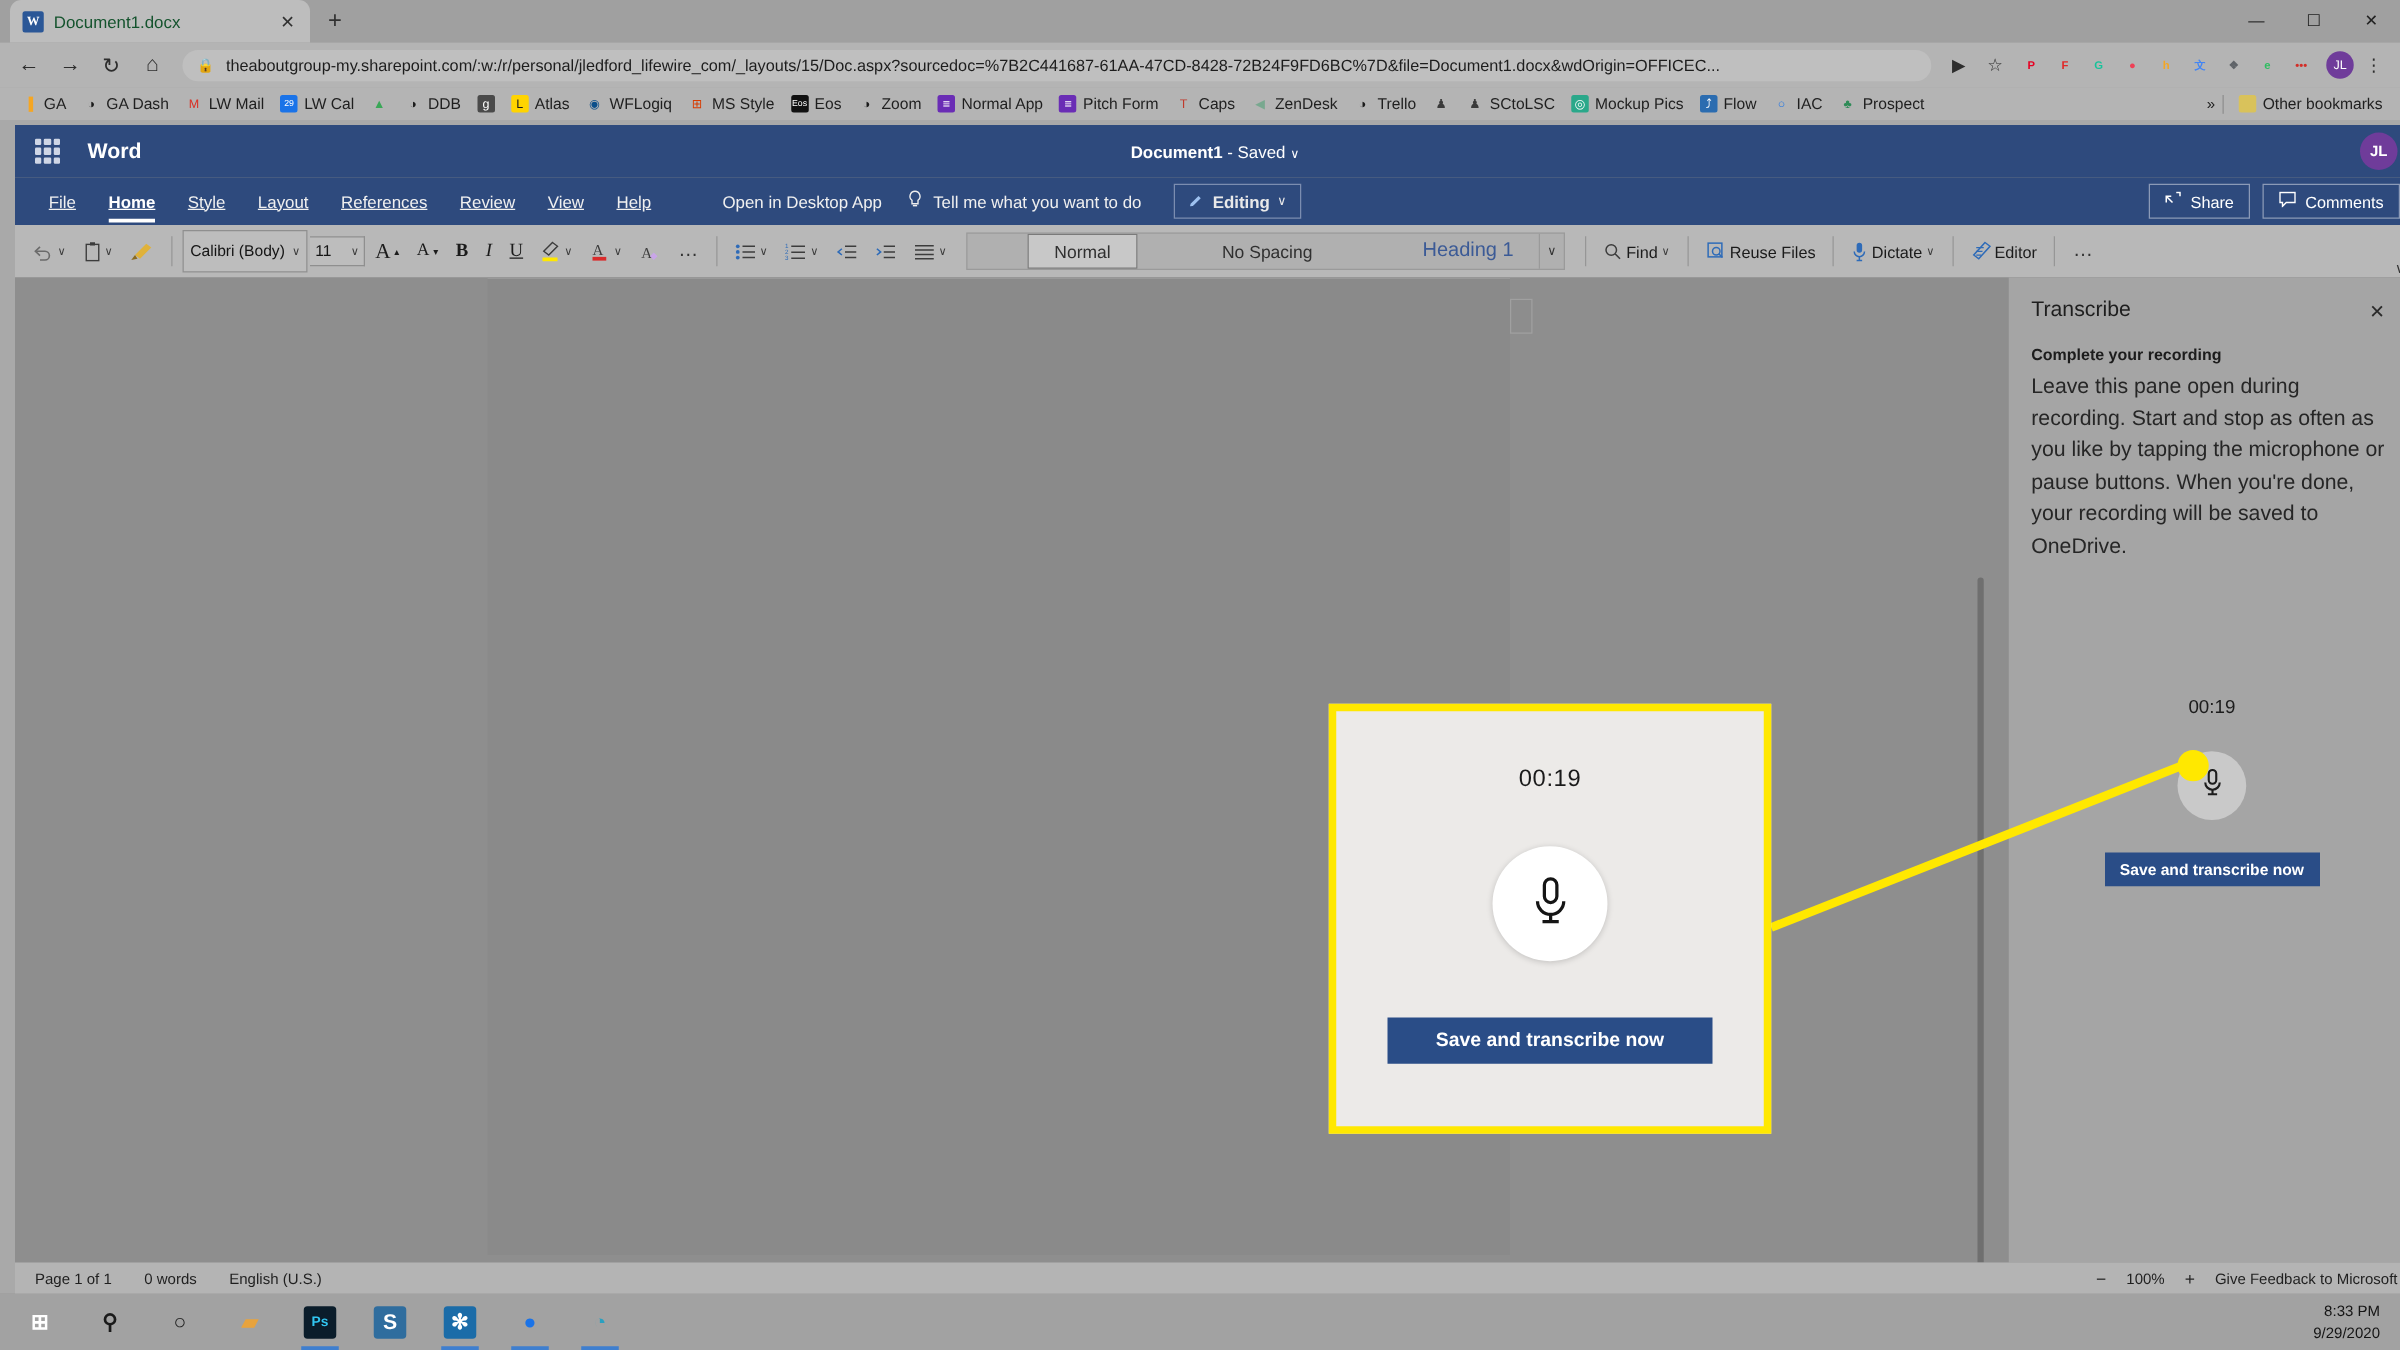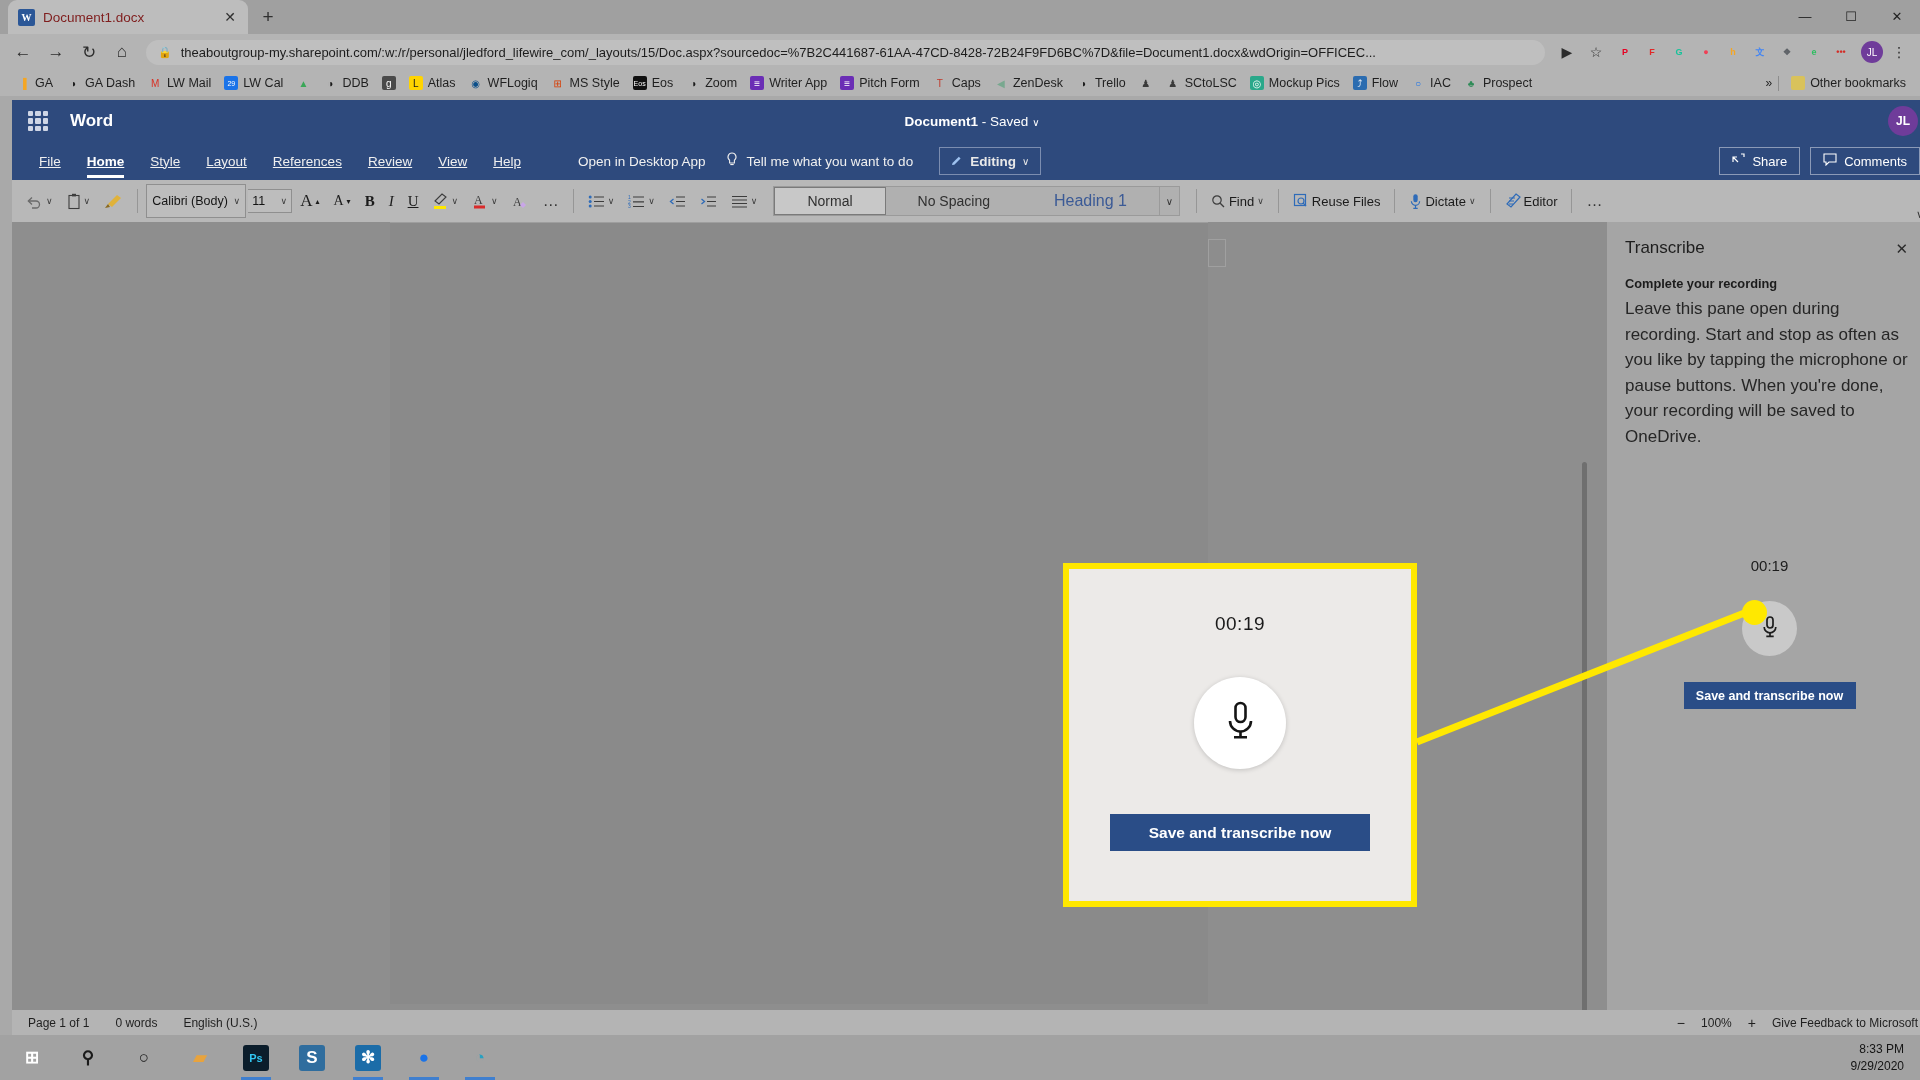--- a/index.html
+++ b/index.html
@@ -19,21 +19,21 @@
   .tab {
     position:relative; display:flex; align-items:center; gap:8px;
     height:34px; width:240px; padding:0 10px;
     background:#bdbdbd; border-radius:9px 9px 0 0;
   }
   .tab-favicon {
     width:17px; height:17px; background:#2b5797; border-radius:2px;
     color:#fff; font-size:10px; font-weight:bold; display:flex; align-items:center; justify-content:center;
     font-family:"Liberation Serif", serif;
   }
-  .tab-title { font-size:13.5px; color:#7f1d1d; flex:1; white-space:nowrap; overflow:hidden; }
+  .tab-title { font-size:13.5px; color:#14532d; flex:1; white-space:nowrap; overflow:hidden; }
   .tab-close { font-size:14px; color:#303030; width:16px; text-align:center; cursor:pointer; }
   .newtab { width:28px; height:28px; margin-left:6px; margin-bottom:3px; display:flex; align-items:center; justify-content:center; font-size:19px; color:#303030; cursor:pointer; }
 
   .win-ctl { position:absolute; right:0; top:0; display:flex; }
   .win-ctl div { width:46px; height:32px; display:flex; align-items:center; justify-content:center; color:#222; font-size:13px; cursor:pointer; }
 
   
   .chrome-toolbar { height:36px; background:#b4b4b4; display:flex; align-items:center; padding:0 8px; gap:3px; }
   .nav-btn { width:30px; height:30px; display:flex; align-items:center; justify-content:center; color:#2d2d2d; font-size:17px; cursor:pointer; }
   .omnibox {
@@ -77,21 +77,21 @@
 
   
   .ribbon { height:42px; background:#b8b8b8; display:flex; align-items:center; padding:0 8px; gap:2px; position:relative; }
   .rb { display:flex; align-items:center; gap:3px; padding:4px 6px; cursor:pointer; font-size:13px; color:#1b1b1b; white-space:nowrap;}
   .rb .ic { display:flex; align-items:center; justify-content:center; }
   .caret { font-size:9px; color:#3a3a3a; }
   .rb-sep { width:1px; height:24px; background:#969696; margin:0 6px; }
   .fontname { width:100px; height:24px; background:#bdbdbd; border:1px solid #8f8f8f; display:flex; align-items:center; justify-content:space-between; padding:16px 5px; font-size:12.5px; color:#141414; cursor:pointer;}
   .fontsize { width:44px; height:24px; background:#bdbdbd; border:1px solid #8f8f8f; border-left:none; display:flex; align-items:center; justify-content:space-between; padding:0 4px; font-size:12.5px; color:#141414; cursor:pointer;}
   .stylesbox { height:30px; display:flex; align-items:stretch; border:1px solid #9a9a9a; background:#b0b0b0; margin:0 8px;}
-  .style-item { display:flex; align-items:center; padding:0 32px; font-size:14px; color:#303030; cursor:pointer; }
+  .style-item { display:flex; align-items:center; padding:0 20px; font-size:14px; color:#303030; cursor:pointer;margin-left:48px; }
   .style-item.sel { background:#c8c8c8; border:1.5px solid #7a7a7a; }
   .style-h1 { font-size:16px; color:#3b5a96; }
   .style-more { width:20px; display:flex; align-items:center; justify-content:center; border-left:1px solid #9a9a9a; cursor:pointer; font-size:10px; color:#333;}
   .ribbon-collapse { position:absolute; right:8px; bottom:1px; font-size:11px; color:#333; cursor:pointer;}
 
   
   .doc-area { position:absolute; left:0; top:122px; right:0; bottom:25px; background:#8e8e8e; overflow:hidden;}
   .page { position:absolute; left:378px; top:0px; width:818px; height:782px; background:#8a8a8a; border-top:1px solid #9e9e9e;}
   .page-tab { position:absolute; left:1196px; top:17px; width:18px; height:28px; background:#8d8d8d; border:1px solid #a0a0a0; }
   .scroll-thumb { position:absolute; right:345px; top:240px; width:5px; height:580px; background:#6f6f6f; border-radius:3px; }
@@ -252,21 +252,21 @@
         <div class="bm">
           <span class="bmi" style="background: rgb(17, 17, 17); color: rgb(255, 255, 255); font-size: 7px;">Eos</span>
           <span>Eos</span>
         </div>
         <div class="bm">
           <span class="bmi" style="background: transparent; color: rgb(26, 26, 26);">◑</span>
           <span>Zoom</span>
         </div>
         <div class="bm">
           <span class="bmi" style="background: rgb(106, 45, 181); color: rgb(255, 255, 255);">≡</span>
-          <span>Writer App</span>
+          <span>Normal App</span>
         </div>
         <div class="bm">
           <span class="bmi" style="background: rgb(106, 45, 181); color: rgb(255, 255, 255);">≡</span>
           <span>Pitch Form</span>
         </div>
         <div class="bm">
           <span class="bmi" style="background: transparent; color: rgb(192, 57, 43);">T</span>
           <span>Caps</span>
         </div>
         <div class="bm">

